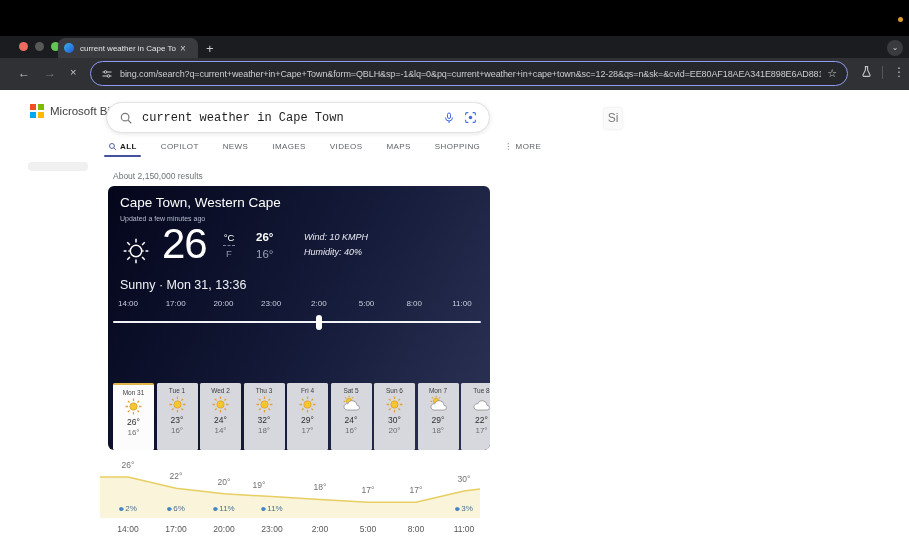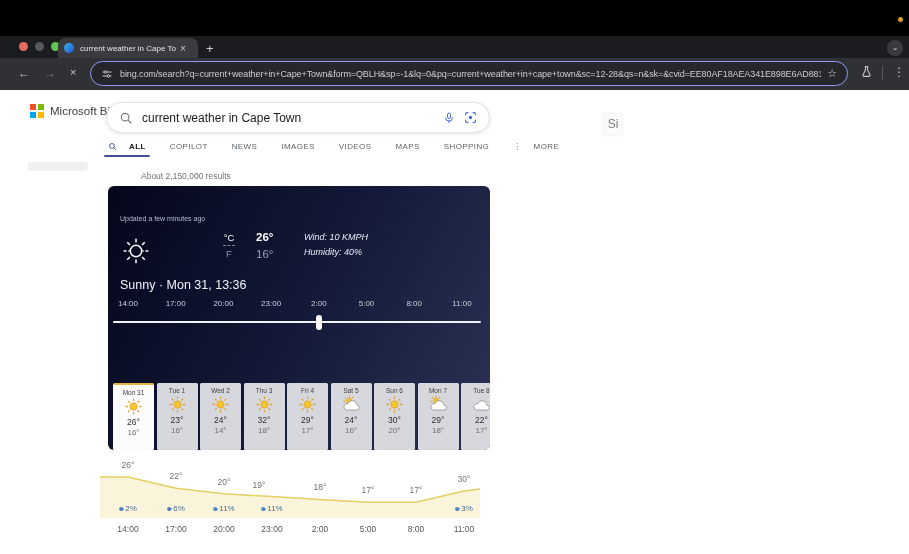--- a/index.html
+++ b/index.html
@@ -30,31 +30,31 @@
   .omni-star { font-size:11px; color:#c4c6ca; margin-left:6px; }
   .after-box { position:absolute; top:65px; color:#c4c6ca; }
   .sep { position:absolute; left:882px; top:66px; width:1px; height:13px; background:#55575b; }
   .dots-menu { position:absolute; left:893px; top:65px; font-size:12px; color:#c4c6ca; letter-spacing:0; }
 
   
   .page { position:absolute; left:0; top:90px; width:909px; height:464px; background:#fff; }
   .ms-logo { position:absolute; left:30px; top:14px; width:14px; height:14px; display:grid; grid-template-columns:6px 6px; grid-template-rows:6px 6px; gap:2px; }
   .ms-logo span { display:block; }
   .logo-text { position:absolute; left:50px; top:15px; font-size:11.5px; color:#414141; }
-  .search-pill { position:absolute; left:106px; top:12px; width:384px; height:31px; background:#fff; border:1px solid #e2e2e2; border-radius:17px; box-shadow:0 1px 4px rgba(0,0,0,0.10); display:flex; align-items:center; padding:0 12px; }
+  .search-pill { position:absolute; left:106px; top:12px; width:384px; height:31px; background:#fff; border:1px solid #e2e2e2; border-radius:17px; box-shadow:0 1px 4px rgba(0,0,0,0.10); display:flex; align-items:center; padding:0 12px;font-family:Liberation Mono, monospace; }
   .search-query { flex:1; font-size:12px; color:#1c1c1c; margin-left:9px; border:none; outline:none; font-family:inherit; background:transparent; }
   .pill-icon { flex:none; margin-left:9px; }
-  .signin-part { position:absolute; left:604px; top:18px; width:18px; height:21px; background:#fafafa; box-shadow:0 0 3px rgba(0,0,0,0.12); border-radius:2px; font-size:12px; color:#7d7d7d; text-align:center; line-height:21px; overflow:hidden;margin-top:6px; }
+  .signin-part { position:absolute; left:604px; top:18px; width:18px; height:21px; background:#fafafa; box-shadow:0 0 3px rgba(0,0,0,0.12); border-radius:2px; font-size:12px; color:#7d7d7d; text-align:center; line-height:21px; overflow:hidden; }
   .nav-tabs { position:absolute; left:108px; top:52px; display:flex; align-items:center; gap:24px; }
-  .nav-tab { font-size:8px; color:#5f6368; letter-spacing:0.4px; position:relative; display:flex; align-items:center; gap:12px; padding-bottom:6px; }
+  .nav-tab { font-size:8px; color:#5f6368; letter-spacing:0.4px; position:relative; display:flex; align-items:center; gap:3px; padding-bottom:6px; }
   .nav-tab.active { color:#1a1a1a; font-weight:bold; }
   .nav-tab.active::after { content:""; position:absolute; left:-4px; right:-4px; bottom:0; height:2.5px; background:#44509c; border-radius:2px; }
   .nav-tab .tabdots { font-size:8px; }
   .faint-pill { position:absolute; left:28px; top:72px; width:60px; height:9px; background:#f0f0f0; border-radius:4px; }
-  .stats { position:absolute; left:113px; top:81px; font-size:8.5px; color:#6e7479;margin-left:28px; }
+  .stats { position:absolute; left:113px; top:81px; font-size:8.5px; color:#6e7479; }
 
   
   .wcard { position:absolute; left:108px; top:96px; width:382px; height:264px; border-radius:6px; overflow:hidden; background:linear-gradient(118deg,#04061b 0%,#131937 50%,#2c3356 100%); color:#fff; }
   .w-loc { position:absolute; left:12px; top:9px; font-size:13.5px; font-weight:500; color:#fff; }
   .w-upd { position:absolute; left:12px; top:29px; font-size:7px; color:#b7bdcf; }
   .w-sun { position:absolute; left:9px; top:46px; }
   .w-temp { position:absolute; left:54px; top:34px; font-size:42px; font-weight:400; color:#fff; letter-spacing:-1px; }
   .w-units { position:absolute; left:113px; top:46px; width:16px; text-align:center; }
   .w-unit-c { font-size:9.5px; color:#fff; }
   .w-unit-sep { border-top:1px dashed #7a8099; margin:2px 2px; }
@@ -183,34 +183,36 @@
         </div>
         <div class="nav-tab">
           <span class="tabdots">⋮</span>
           <span>MORE</span>
         </div>
       </div>
     <div class="faint-pill"></div>
     <div class="stats">About 2,150,000 results</div>
 
     <div class="wcard">
+      <div class="w-loc">Cape Town, Western Cape</div>
       <div class="w-upd">Updated a few minutes ago</div>
       <svg class="w-sun" width="38" height="38" viewBox="0 0 40 40" fill="none" stroke="#fff" stroke-width="1.6">
         <circle cx="20" cy="20" r="6"></circle>
         <line x1="20" y1="7" x2="20" y2="11"></line>
           <line x1="20" y1="29" x2="20" y2="33"></line>
         <line x1="7" y1="20" x2="10" y2="20"></line>
           <line x1="12" y1="20" x2="13.5" y2="20"></line>
         <line x1="30" y1="20" x2="33" y2="20"></line>
           <line x1="26.5" y1="20" x2="28" y2="20"></line>
         <line x1="10.8" y1="10.8" x2="13.6" y2="13.6"></line>
           <line x1="26.4" y1="26.4" x2="29.2" y2="29.2"></line>
         <line x1="29.2" y1="10.8" x2="26.4" y2="13.6"></line>
           <line x1="13.6" y1="26.4" x2="10.8" y2="29.2"></line>
       </svg>
+      <div class="w-temp">26</div>
       <div class="w-units">
         <div class="w-unit-c">°C</div>
         <div class="w-unit-sep"></div>
         <div class="w-unit-f">F</div>
       </div>
       <div class="w-hilo">
         <div class="w-hi">26°</div>
         <div class="w-lo">16°</div>
       </div>
       <div class="w-windblk">

